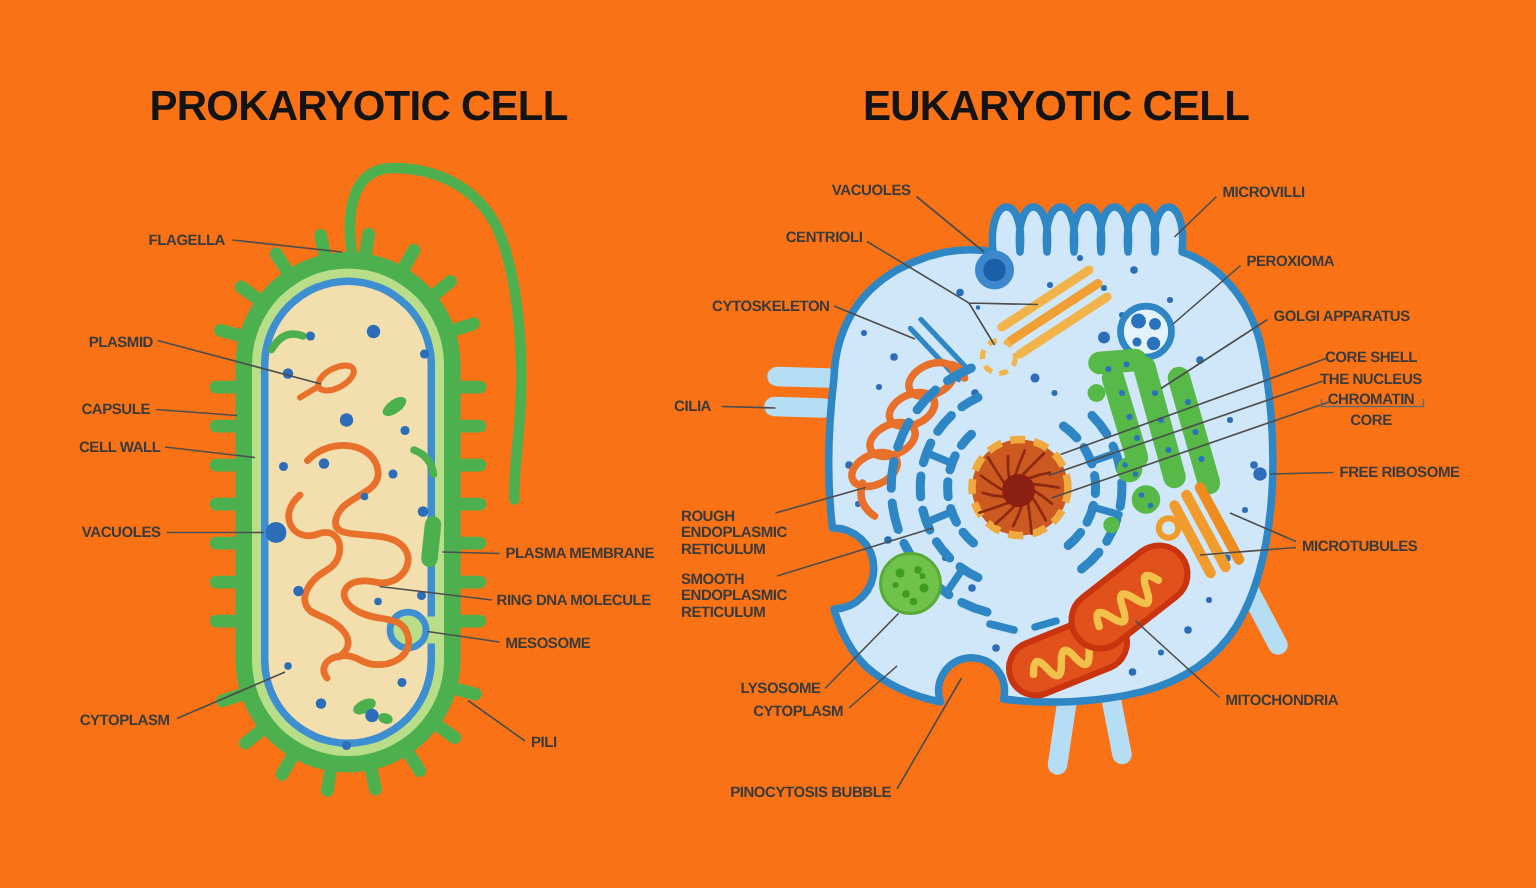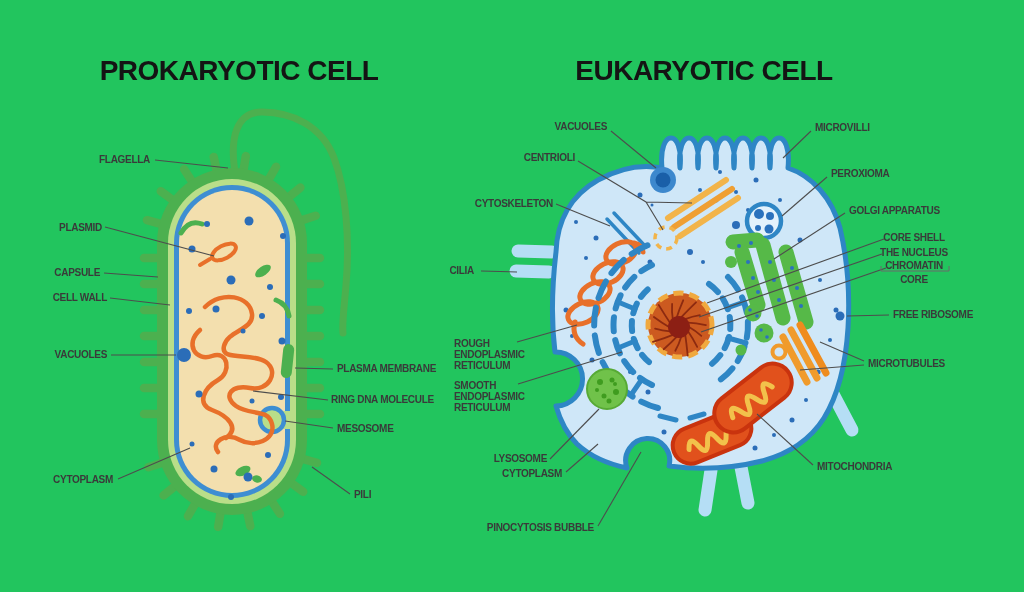--- a/index.html
+++ b/index.html
@@ -1,16 +1,16 @@
 <!DOCTYPE html>
 <html><head>
 <meta charset="utf-8">
 <style>
   html,body{margin:0;padding:0;background:#ffffff;}
-  .canvas{position:relative;width:1024px;height:592px;background:#22c55e;overflow:hidden;
+  .canvas{position:relative;width:1024px;height:592px;background:#f97316;overflow:hidden;
           font-family:"Liberation Sans",sans-serif;}
   svg{position:absolute;left:0;top:0;}
   text{font-family:"Liberation Sans",sans-serif;}
   .title{font-size:28px;font-weight:700;fill:#141414;letter-spacing:-0.5px;}
   .lbl{font-size:10px;font-weight:700;fill:#3a3a3a;letter-spacing:-0.3px;}
   .leader{stroke:#4d4d4d;stroke-width:1.1;fill:none;}
 </style>
 </head>
 <body>
 

